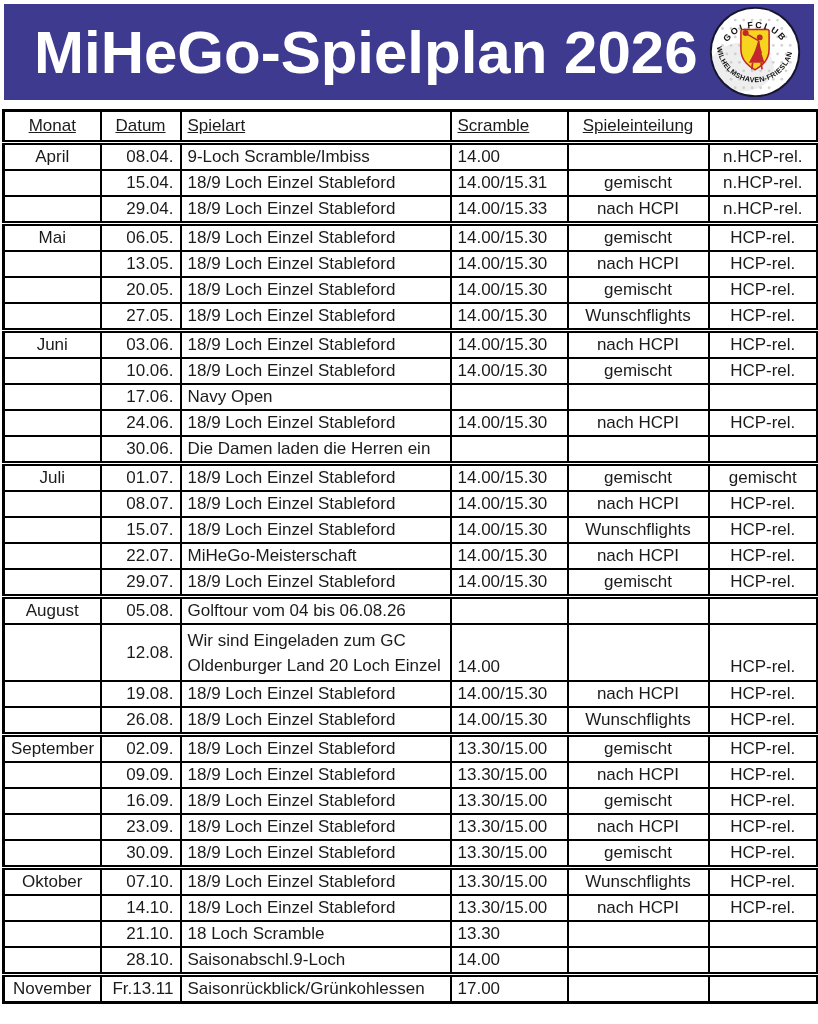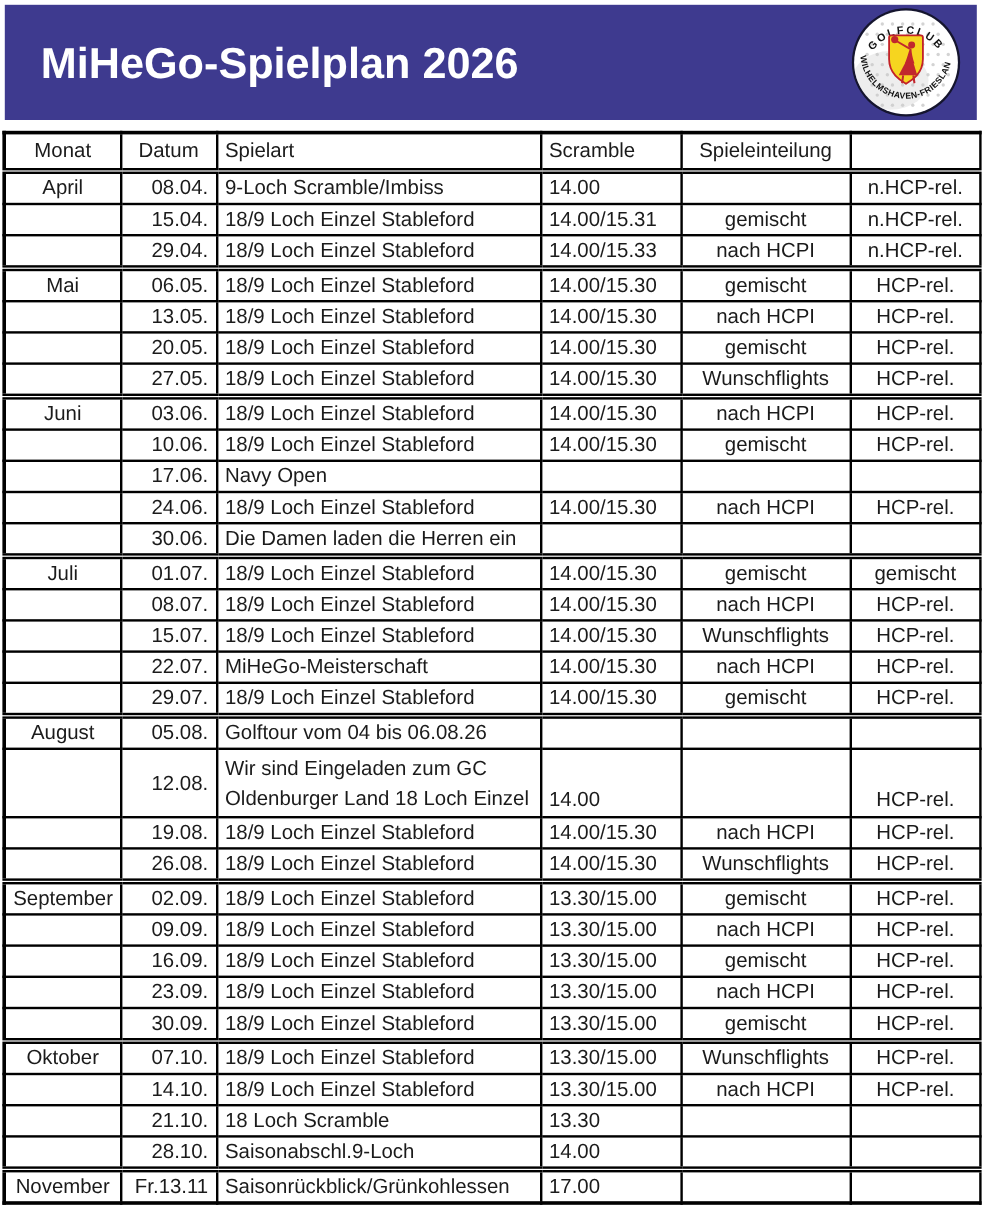--- a/index.html
+++ b/index.html
@@ -16,21 +16,21 @@
     position: absolute;
     left: 4px; top: 4px; right: 4px;
     height: 96px;
     background: #3e3a8f;
   }
   .title {
     position: absolute;
     left: 30px; top: 0;
     height: 96px; line-height: 98px;
     color: #ffffff;
-    font-size: 36px;
+    font-size: 60px;
     font-weight: bold;
     letter-spacing: 0px;
     white-space: nowrap;
   }
   .logo {
     position: absolute;
     right: 12px; top: 1px;
     width: 94px; height: 94px;
   }
 
@@ -49,20 +49,21 @@
     border: 2px solid #000;
     padding: 0 6px;
     overflow: hidden;
     white-space: nowrap;
     font-weight: normal;
     vertical-align: middle;
   }
   table.schedule thead th {
     height: 28px;
     border-bottom: 5px double #000;
+    text-decoration: underline;
   }
   table.schedule td { height: 24px; }
   tbody.group tr.tall td { height: 52px; }
   tbody.group tr:first-child td { border-top: 5px double #000; }
 
   .col-monat  { text-align: center; }
   .col-datum  { text-align: right; padding-right: 9px; }
   .col-spielart { text-align: left; padding-left: 5px; }
   .col-uhrzeit  { text-align: left; padding-left: 5px; }
   .col-eint   { text-align: center; }
@@ -361,21 +362,21 @@
           <td class="col-spielart">Golftour vom 04 bis 06.08.26</td>
           <td class="col-uhrzeit"></td>
           <td class="col-eint"></td>
           <td class="col-hcp"></td>
         </tr>
         <tr class="tall">
           <td class="col-monat"></td>
           <td class="col-datum">12.08.</td>
           <td class="col-spielart">
             <div class="spielart-line">Wir sind Eingeladen zum  GC</div>
-            <div class="spielart-line">Oldenburger Land 18 Loch Einzel</div>
+            <div class="spielart-line">Oldenburger Land 20 Loch Einzel</div>
           </td>
           <td class="col-uhrzeit">14.00</td>
           <td class="col-eint"></td>
           <td class="col-hcp">HCP-rel.</td>
         </tr>
         <tr>
           <td class="col-monat"></td>
           <td class="col-datum">19.08.</td>
           <td class="col-spielart">18/9 Loch Einzel Stableford</td>
           <td class="col-uhrzeit">14.00/15.30</td>

